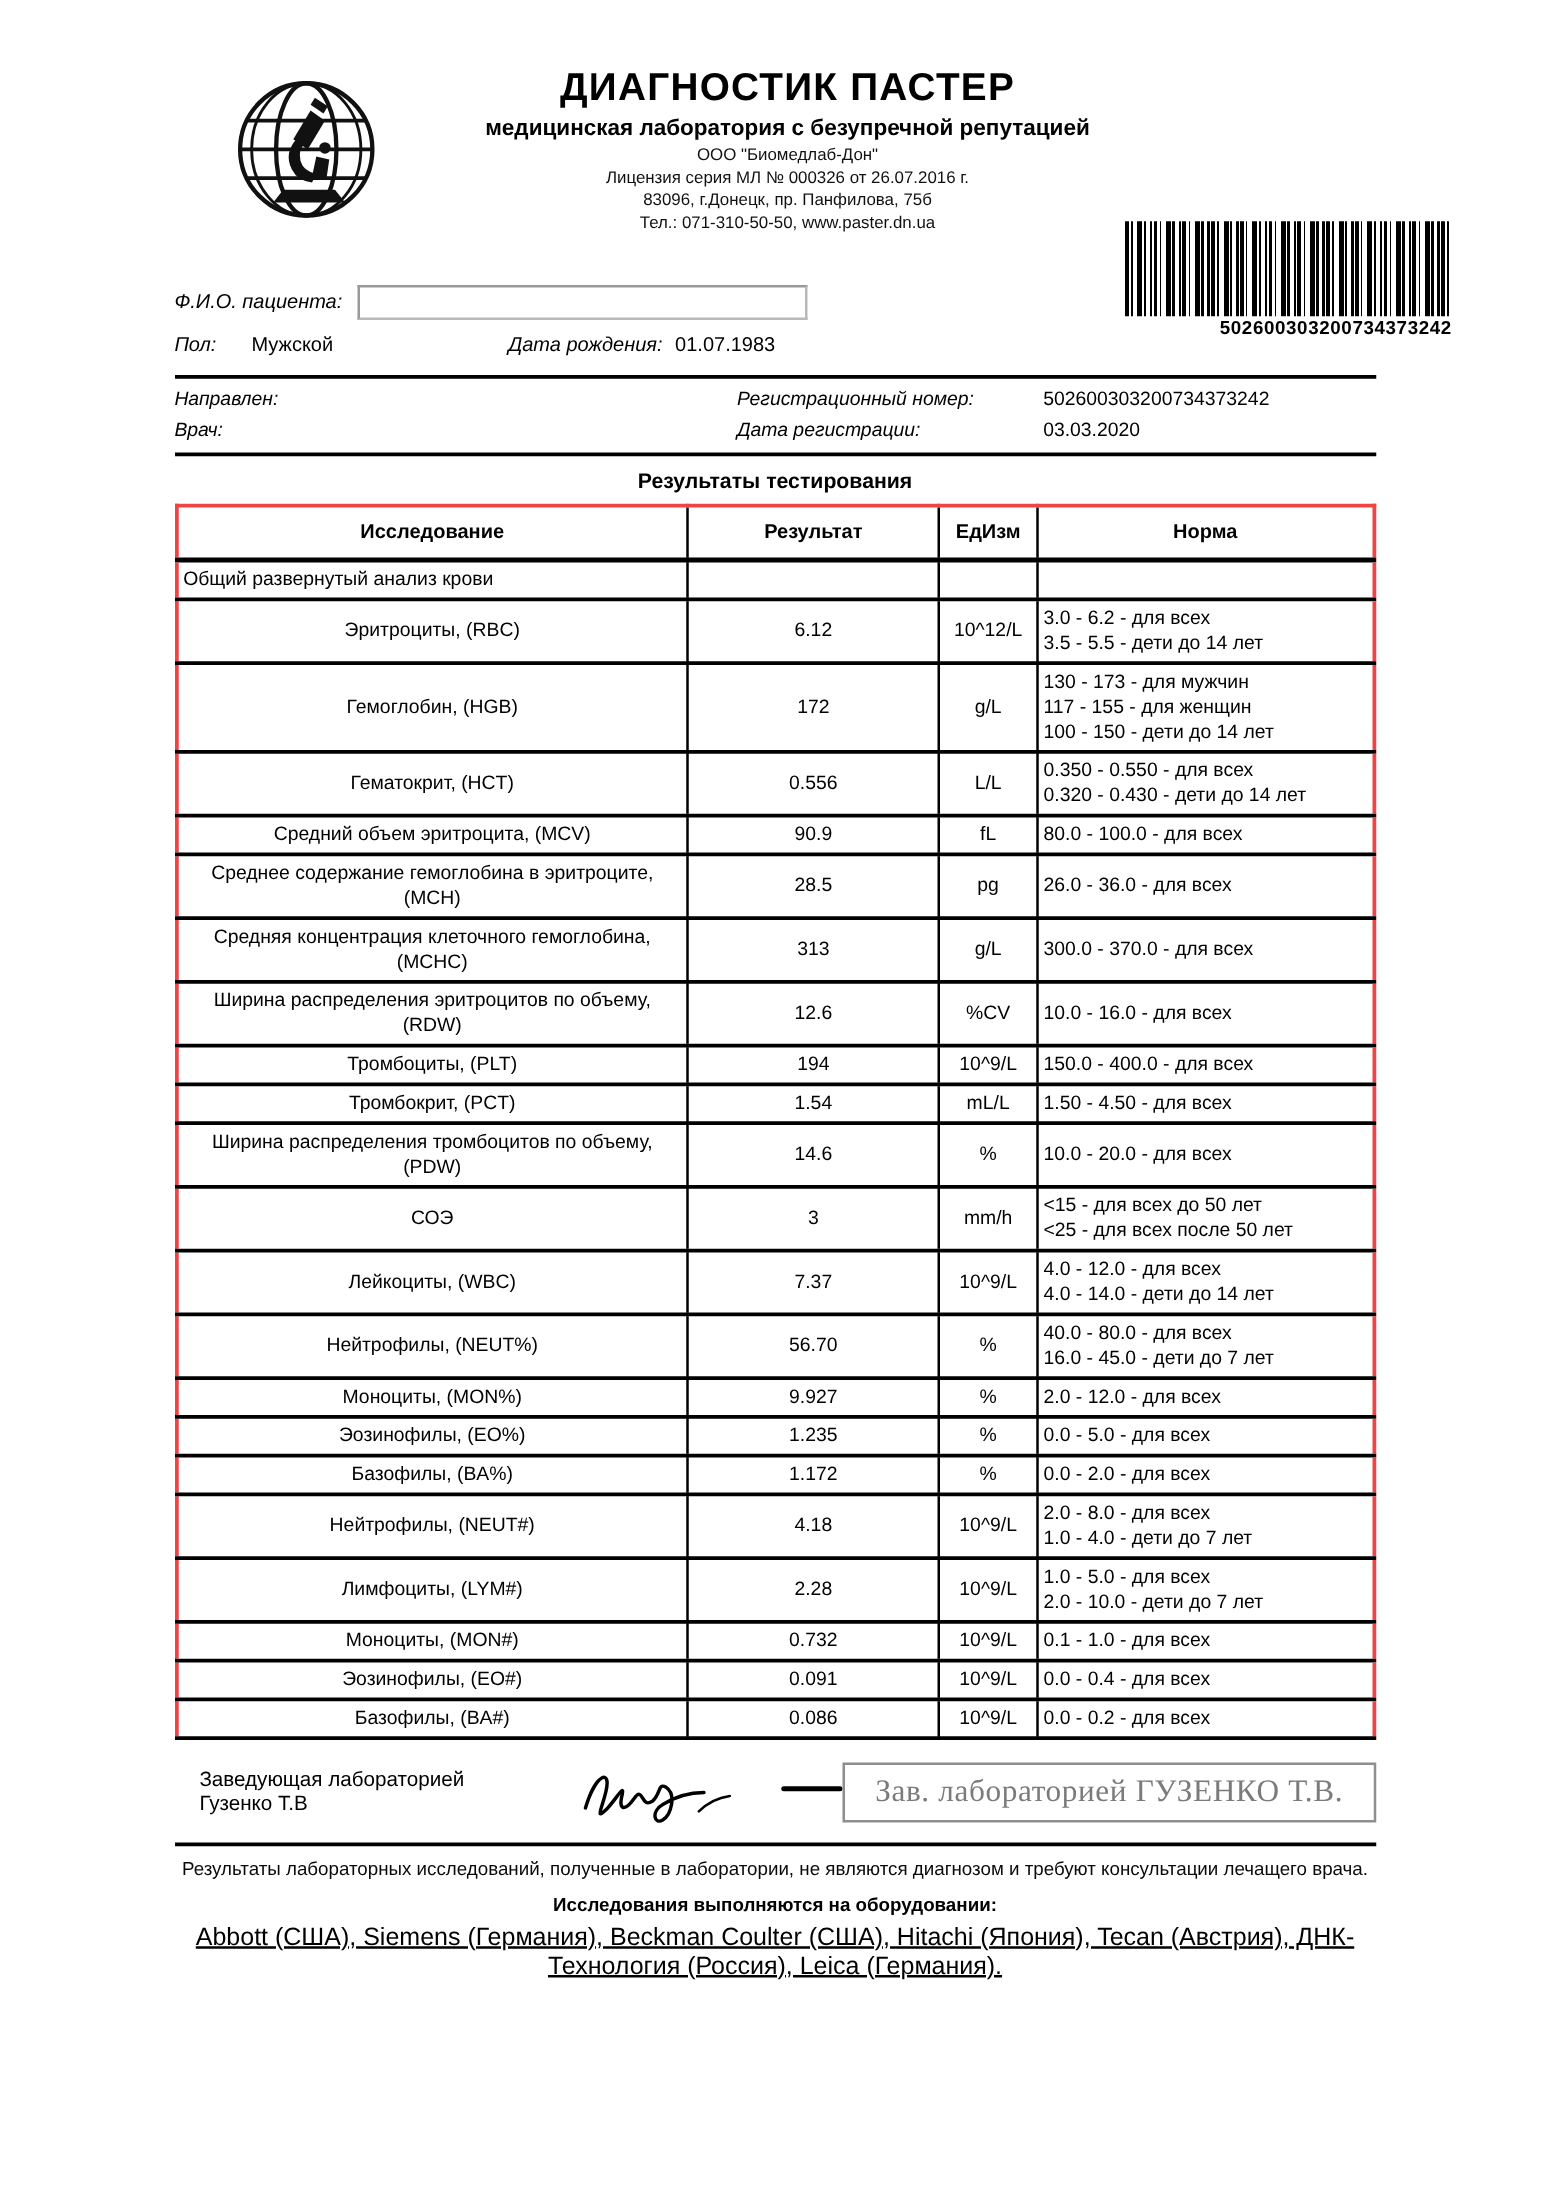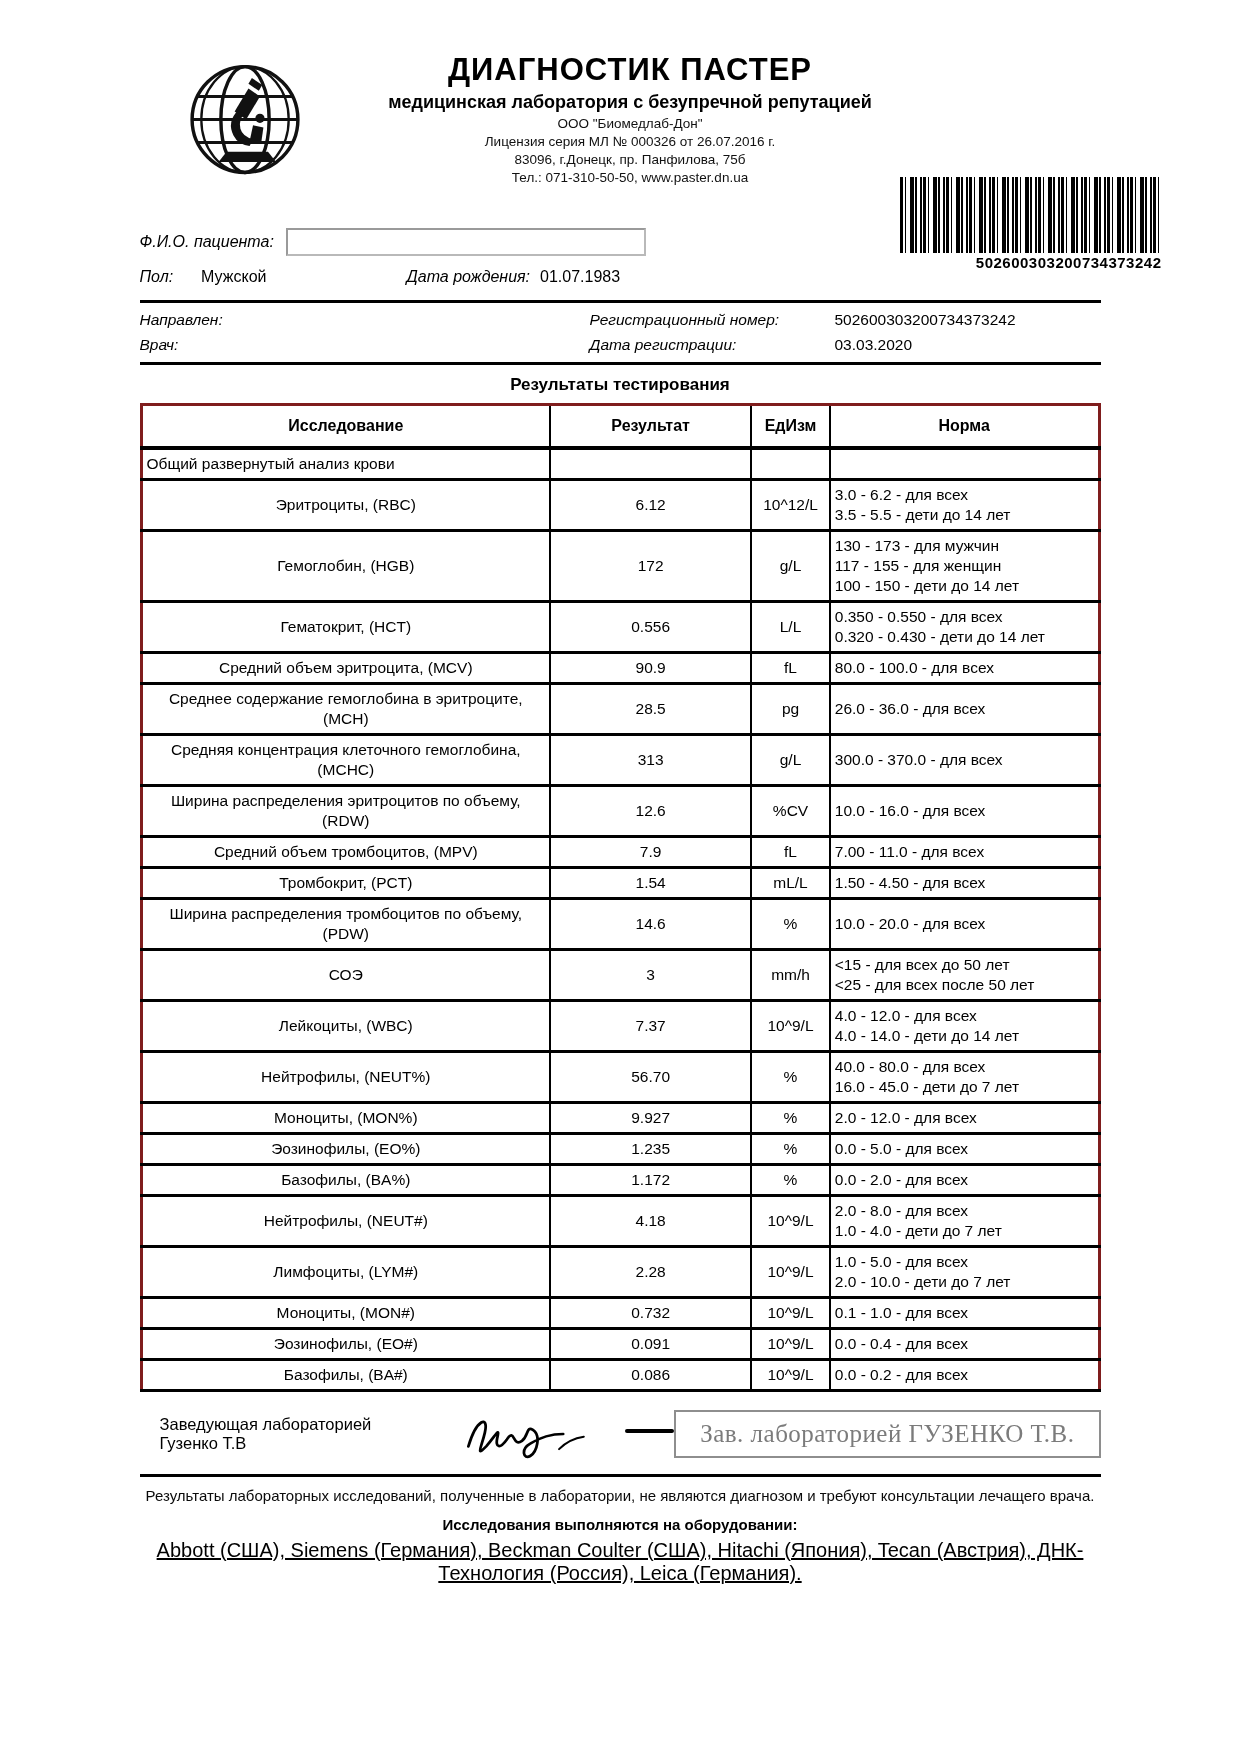--- a/index.html
+++ b/index.html
@@ -41,21 +41,21 @@
   .reg-c3{flex:1;}
 
   .results-title{font-size:17px;font-weight:bold;text-align:center;margin:10px 0 8px 0;}
 
   
   table.results{width:100%;border-collapse:collapse;table-layout:fixed;}
   table.results col.c1{width:42.7%;}
   table.results col.c2{width:21.0%;}
   table.results col.c3{width:8.2%;}
   table.results col.c4{width:28.1%;}
-  table.results{border:3px solid #7f1d1d;}
+  table.results{border:3px solid #ef4444;}
   table.results th,table.results td{border-left:2px solid #000;border-right:2px solid #000;}
   table.results tr{border-bottom:3px solid #000;}
   table.results thead tr{border-bottom:4px solid #000;}
   table.results th{font-size:16px;font-weight:bold;text-align:center;padding:11px 4px;}
   table.results td{font-size:15.5px;line-height:20px;padding:4px 4px;vertical-align:middle;}
   td.c-name{text-align:center;}
   td.c-name.section{text-align:left;font-size:15.5px;}
   td.c-res{text-align:center;}
   td.c-unit{text-align:center;}
   td.c-norm{text-align:left;}
@@ -238,26 +238,26 @@
             <div>(RDW)</div>
           </td>
           <td class="c-res">12.6</td>
           <td class="c-unit">%CV</td>
           <td class="c-norm">
             <div>10.0 - 16.0 - для всех</div>
           </td>
         </tr>
         <tr>
           <td class="c-name">
-            <div>Средний объем тромбоцитов, (MPV)</div>
-          </td>
-          <td class="c-res">7.9</td>
-          <td class="c-unit">fL</td>
-          <td class="c-norm">
-            <div>7.00 - 11.0 - для всех</div>
+            <div>Тромбоциты, (PLT)</div>
+          </td>
+          <td class="c-res">194</td>
+          <td class="c-unit">10^9/L</td>
+          <td class="c-norm">
+            <div>150.0 - 400.0 - для всех</div>
           </td>
         </tr>
         <tr>
           <td class="c-name">
             <div>Тромбокрит, (PCT)</div>
           </td>
           <td class="c-res">1.54</td>
           <td class="c-unit">mL/L</td>
           <td class="c-norm">
             <div>1.50 - 4.50 - для всех</div>

